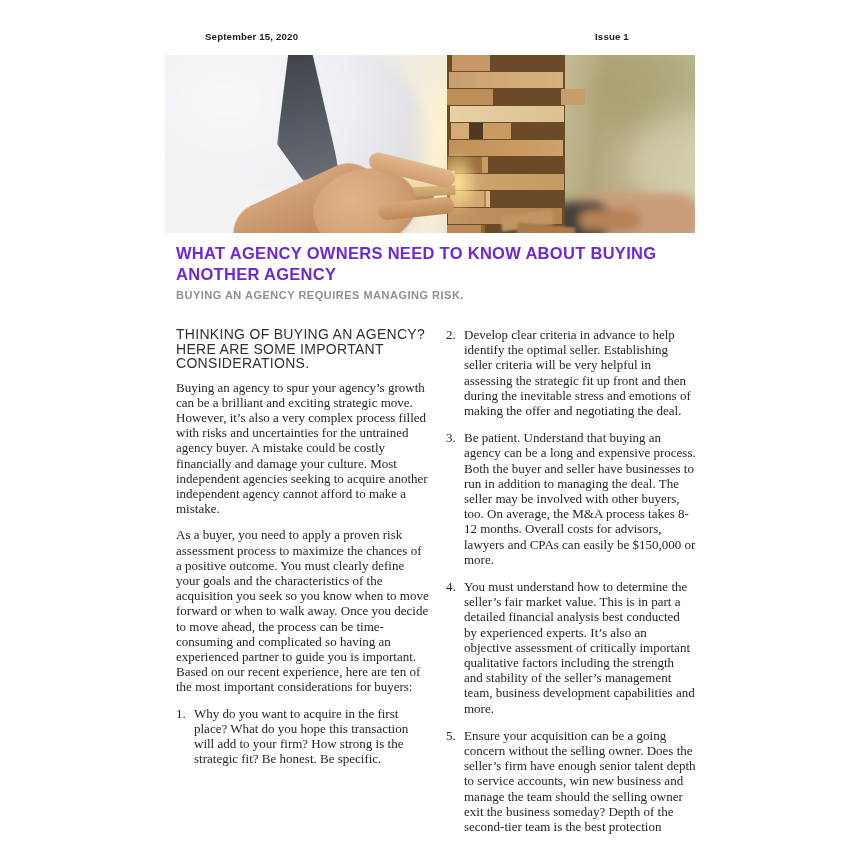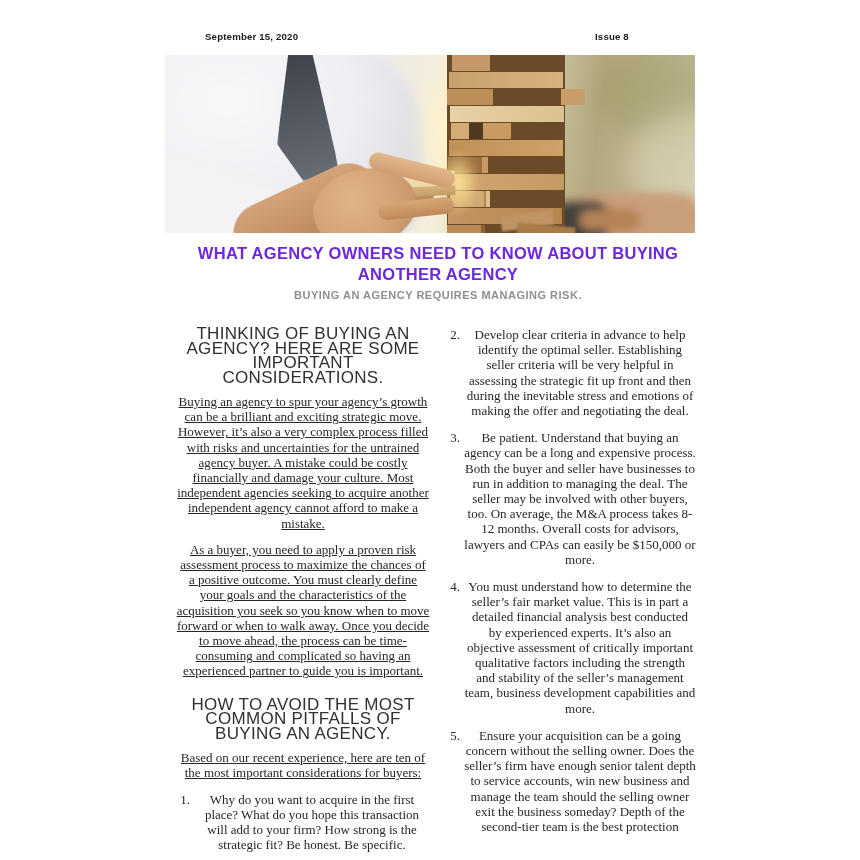--- a/index.html
+++ b/index.html
@@ -1,17 +1,17 @@
 <!DOCTYPE html>
 <html><head>
 <meta charset="utf-8">
 <style>
   html,body{margin:0;padding:0;background:#ffffff;}
   .sheet{position:relative;width:860px;height:860px;background:#ffffff;overflow:hidden;
-         font-family:"Liberation Sans",sans-serif;text-align:center;}
+         font-family:"Liberation Sans",sans-serif;}
 
   
   .masthead-date{position:absolute;left:205px;top:31px;font-size:9.7px;font-weight:bold;
                  color:#1b1b1b;letter-spacing:.15px;}
   .masthead-issue{position:absolute;left:595px;top:31px;font-size:9.7px;font-weight:bold;
                  color:#1b1b1b;letter-spacing:.15px;}
 
   
   .hero{position:absolute;left:165px;top:55px;width:530px;height:178px;overflow:hidden;
         background:linear-gradient(97deg,#cfced3 0%,#dddce0 18%,#eceae9 38%,#f5eed8 52%,
@@ -63,37 +63,37 @@
   .thumb{left:213px;top:145px;width:76px;height:17px;border-radius:9px;transform:rotate(-6deg);
        background:linear-gradient(180deg,#d8a878,#bd8858);z-index:7;filter:blur(.5px);}
 
   
   .page-title{position:absolute;left:176px;top:243px;width:524px;font-size:16.5px;font-weight:bold;
               line-height:20.5px;color:#6d28d9;letter-spacing:.3px;}
   .page-subtitle{position:absolute;left:176px;top:289px;width:524px;font-size:11px;font-weight:bold;
               color:#8f8f8f;letter-spacing:.5px;}
   .columns{position:absolute;left:176px;top:327px;width:520px;display:grid;
            grid-template-columns:254px 250px;column-gap:16px;}
-  .sec-heading{font-size:17px;line-height:14.5px;letter-spacing:.3px;color:#303030;
+  .sec-heading{font-size:14px;line-height:14.5px;letter-spacing:.3px;color:#303030;
                font-weight:normal;margin:0 0 9px 0;}
   .sec-heading.second{margin-top:19px;}
   .body-p{font-family:"Liberation Serif",serif;font-size:13px;line-height:15.2px;color:#262626;
-          margin:0 0 11px 0;text-decoration:underline;}
+          margin:0 0 11px 0;}
   .li{display:flex;margin-bottom:12px;font-family:"Liberation Serif",serif;font-size:13px;
       line-height:15.2px;color:#262626;}
   .li-num{width:18px;flex:none;}
   .li-text{flex:1;}
 </style>
 </head>
 <body>
 
 <div class="sheet">
 
   <div class="masthead-date">September 15, 2020</div>
-  <div class="masthead-issue">Issue 8</div>
+  <div class="masthead-issue">Issue 1</div>
 
   <div class="hero" role="img" aria-label="Businessman in a white shirt and dark tie carefully pulling a wooden block from a jenga tower">
     <div class="bgblob1"></div>
     <div class="bgblob2"></div>
     <div class="shirt"></div>
     <div class="tie"></div>
     <div class="cuff"></div>
     <div class="glow"></div>
     <div class="hand2"></div>
     <div class="hand2f"></div>
@@ -160,21 +160,20 @@
 
   <div class="page-title">WHAT AGENCY OWNERS NEED TO KNOW ABOUT BUYING ANOTHER AGENCY</div>
   <div class="page-subtitle">BUYING AN AGENCY REQUIRES MANAGING RISK.</div>
 
   <div class="columns">
 
     <div class="col">
       <p class="sec-heading">THINKING OF BUYING AN AGENCY? HERE ARE SOME IMPORTANT CONSIDERATIONS.</p>
       <p class="body-p">Buying an agency to spur your agency’s growth can be a brilliant and exciting  strategic move. However, it’s also a very complex process filled with risks and uncertainties for the untrained agency buyer. A mistake could be costly financially and damage your culture. Most independent agencies seeking to acquire another independent agency cannot afford to make a mistake.</p>
       <p class="body-p" style="margin-bottom:0">As a buyer, you need to apply a proven risk assessment process to maximize the chances of a positive outcome. You must clearly define your goals and the characteristics of the acquisition you seek so you know when to move forward or when to walk away. Once you decide to move ahead, the process can be time-consuming and complicated so having an experienced partner to guide you is important.</p>
-      <p class="sec-heading second">HOW TO AVOID THE MOST COMMON PITFALLS OF BUYING AN AGENCY.</p>
       <p class="body-p">Based on our recent experience, here are ten of the most important considerations for buyers:</p>
 
       <div class="li">
         <span class="li-num">1.</span>
         <span class="li-text">Why do you want to acquire in the first place? What do you hope this transaction will add to your firm? How strong is the strategic fit? Be honest. Be specific.</span>
       </div>
     </div>
 
     <div class="col">
       <div class="li">

